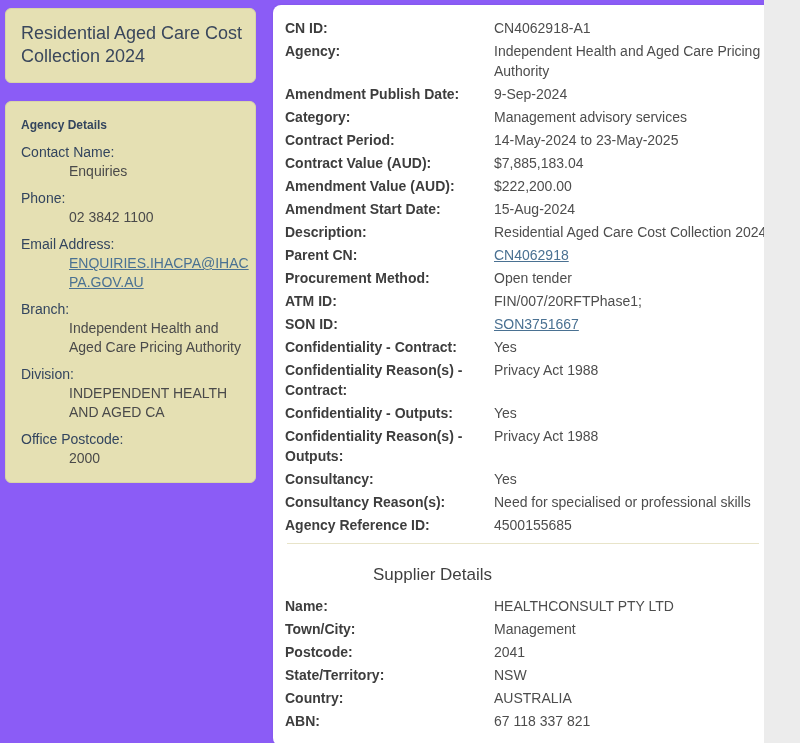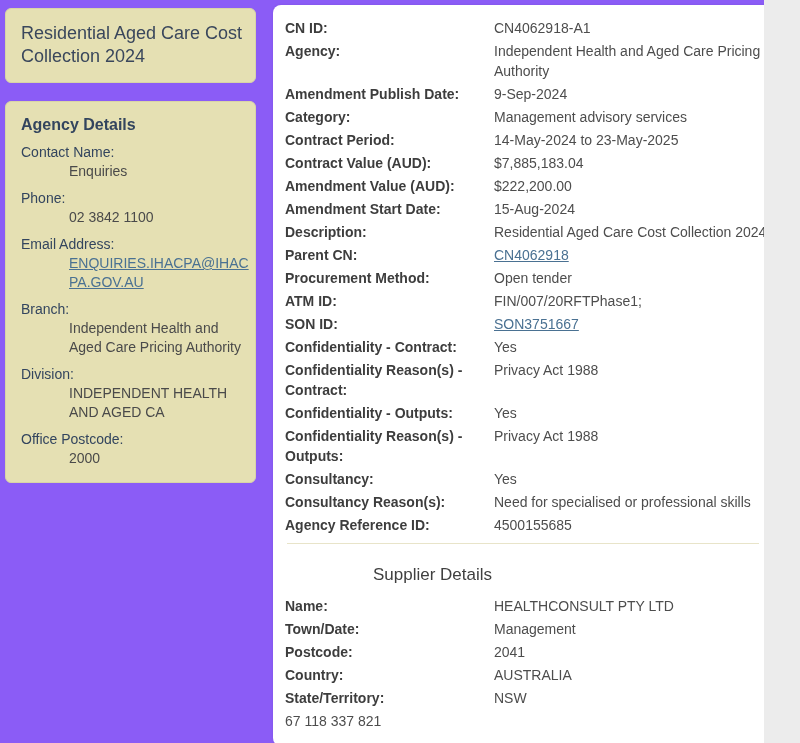--- a/index.html
+++ b/index.html
@@ -33,21 +33,21 @@
   .title-card {
     margin-bottom: 18px;
   }
   .page-title {
     font-size: 18px;
     font-weight: 400;
     line-height: 23px;
     color: #3a475c;
   }
   .agency-heading {
-    font-size: 16px;
+    font-size: 12px;
     font-weight: 700;
     color: #33455e;
     line-height: 20px;
     margin-bottom: 3px;
   }
   .side-field { margin-top: 8px; }
   .side-label {
     font-size: 14px;
     font-weight: 400;
     color: #33455e;
@@ -250,34 +250,35 @@
     <hr class="section-divider">
 
     <div>
       <div class="supplier-heading">Supplier Details</div>
 
       <div class="detail-row">
         <div class="detail-label">Name:</div>
         <div class="detail-value">HEALTHCONSULT PTY LTD</div>
       </div>
       <div class="detail-row">
-        <div class="detail-label">Town/Date:</div>
+        <div class="detail-label">Town/City:</div>
         <div class="detail-value">Management</div>
       </div>
       <div class="detail-row">
         <div class="detail-label">Postcode:</div>
         <div class="detail-value">2041</div>
       </div>
       <div class="detail-row">
+        <div class="detail-label">State/Territory:</div>
+        <div class="detail-value">NSW</div>
+      </div>
+      <div class="detail-row">
         <div class="detail-label">Country:</div>
         <div class="detail-value">AUSTRALIA</div>
       </div>
       <div class="detail-row">
-        <div class="detail-label">State/Territory:</div>
-        <div class="detail-value">NSW</div>
-      </div>
-      <div class="detail-row">
+        <div class="detail-label">ABN:</div>
         <div class="detail-value">67 118 337 821</div>
       </div>
     </div>
 
   </div>
 </div>
 
 </body></html>

